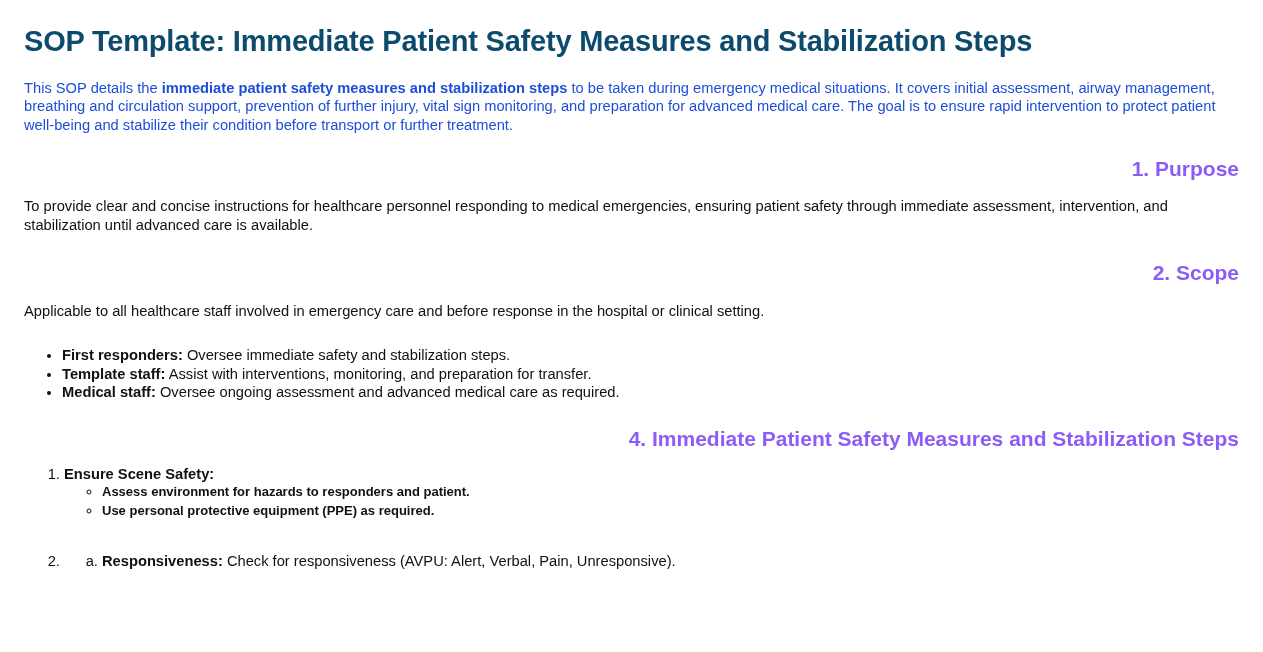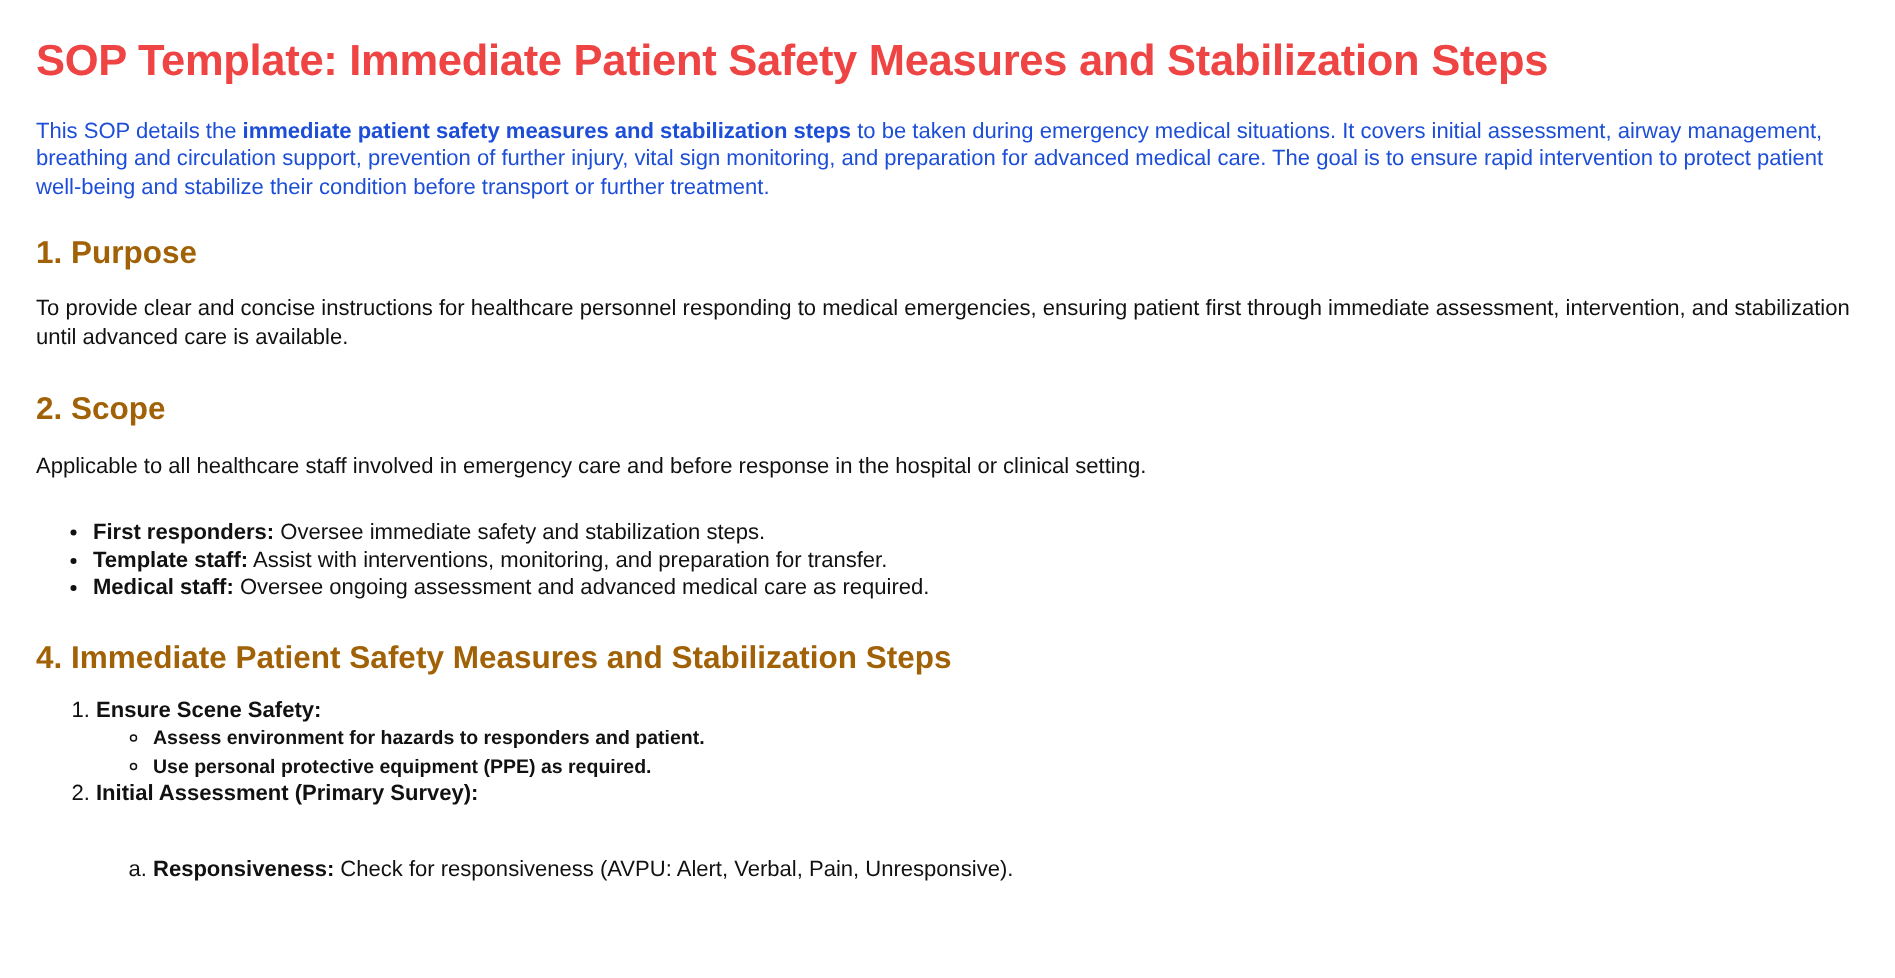--- a/index.html
+++ b/index.html
@@ -14,38 +14,39 @@
     font-family: "Liberation Sans", sans-serif;
     color: #111111;
   }
   .page {
     padding: 18px 24px 0 24px;
     box-sizing: border-box;
   }
   h1.doc-title {
     font-size: 29px;
     line-height: 1.2;
-    color: #ef4444;
+    color: #0c4a6e;
     margin: 6px 0 20px 0;
     font-weight: bold;
     letter-spacing: -0.2px;
   }
   p.intro {
     font-size: 14.7px;
     line-height: 18.5px;
     margin: 0 0 22px 0;
     color: #1d4ed8;
     max-width: 1215px;
   }
   h2.section {
     font-size: 21px;
-    color: #a16207;
+    color: #8b5cf6;
     font-weight: bold;
     margin: 0 0 16px 0;
     line-height: 1.2;
+    text-align: right;
   }
   h2.section.tight {
     margin-bottom: 14px;
   }
   p.body {
     font-size: 14.7px;
     line-height: 18.5px;
     margin: 0 0 26px 0;
     color: #111;
     max-width: 1220px;
@@ -96,41 +97,40 @@
 </head>
 <body>
 
 <div class="page">
 
   <h1 class="doc-title">SOP Template: Immediate Patient Safety Measures and Stabilization Steps</h1>
 
   <p class="intro"><span>This SOP details the </span><b>immediate patient safety measures and stabilization steps</b><span> to be taken during emergency medical situations. It covers initial assessment, airway management, breathing and circulation support, prevention of further injury, vital sign monitoring, and preparation for advanced medical care. The goal is to ensure rapid intervention to protect patient well-being and stabilize their condition before transport or further treatment.</span></p>
 
   <h2 class="section">1. Purpose</h2>
-  <p class="body">To provide clear and concise instructions for healthcare personnel responding to medical emergencies, ensuring patient first through immediate assessment, intervention, and stabilization until advanced care is available.</p>
+  <p class="body">To provide clear and concise instructions for healthcare personnel responding to medical emergencies, ensuring patient safety through immediate assessment, intervention, and stabilization until advanced care is available.</p>
 
   <h2 class="section">2. Scope</h2>
   <p class="body">Applicable to all healthcare staff involved in emergency care and before response in the hospital or clinical setting.</p>
 
   <ul class="bullets">
     <li><b>First responders:</b><span> Oversee immediate safety and stabilization steps.</span></li>
     <li><b>Template staff:</b><span> Assist with interventions, monitoring, and preparation for transfer.</span></li>
     <li><b>Medical staff:</b><span> Oversee ongoing assessment and advanced medical care as required.</span></li>
   </ul>
 
   <h2 class="section tight">4. Immediate Patient Safety Measures and Stabilization Steps</h2>
   <ol class="numbered">
     <li>
       <b>Ensure Scene Safety:</b>
       <ul class="subcircle">
         <li>Assess environment for hazards to responders and patient.</li>
         <li>Use personal protective equipment (PPE) as required.</li>
       </ul>
     </li>
     <li>
-      <b>Initial Assessment (Primary Survey):</b>
       <ol class="sublist-alpha">
         <li><b>Responsiveness:</b><span> Check for responsiveness (AVPU: Alert, Verbal, Pain, Unresponsive).</span></li>
       </ol>
     </li>
   </ol>
 
 </div>
 
 </body></html>

